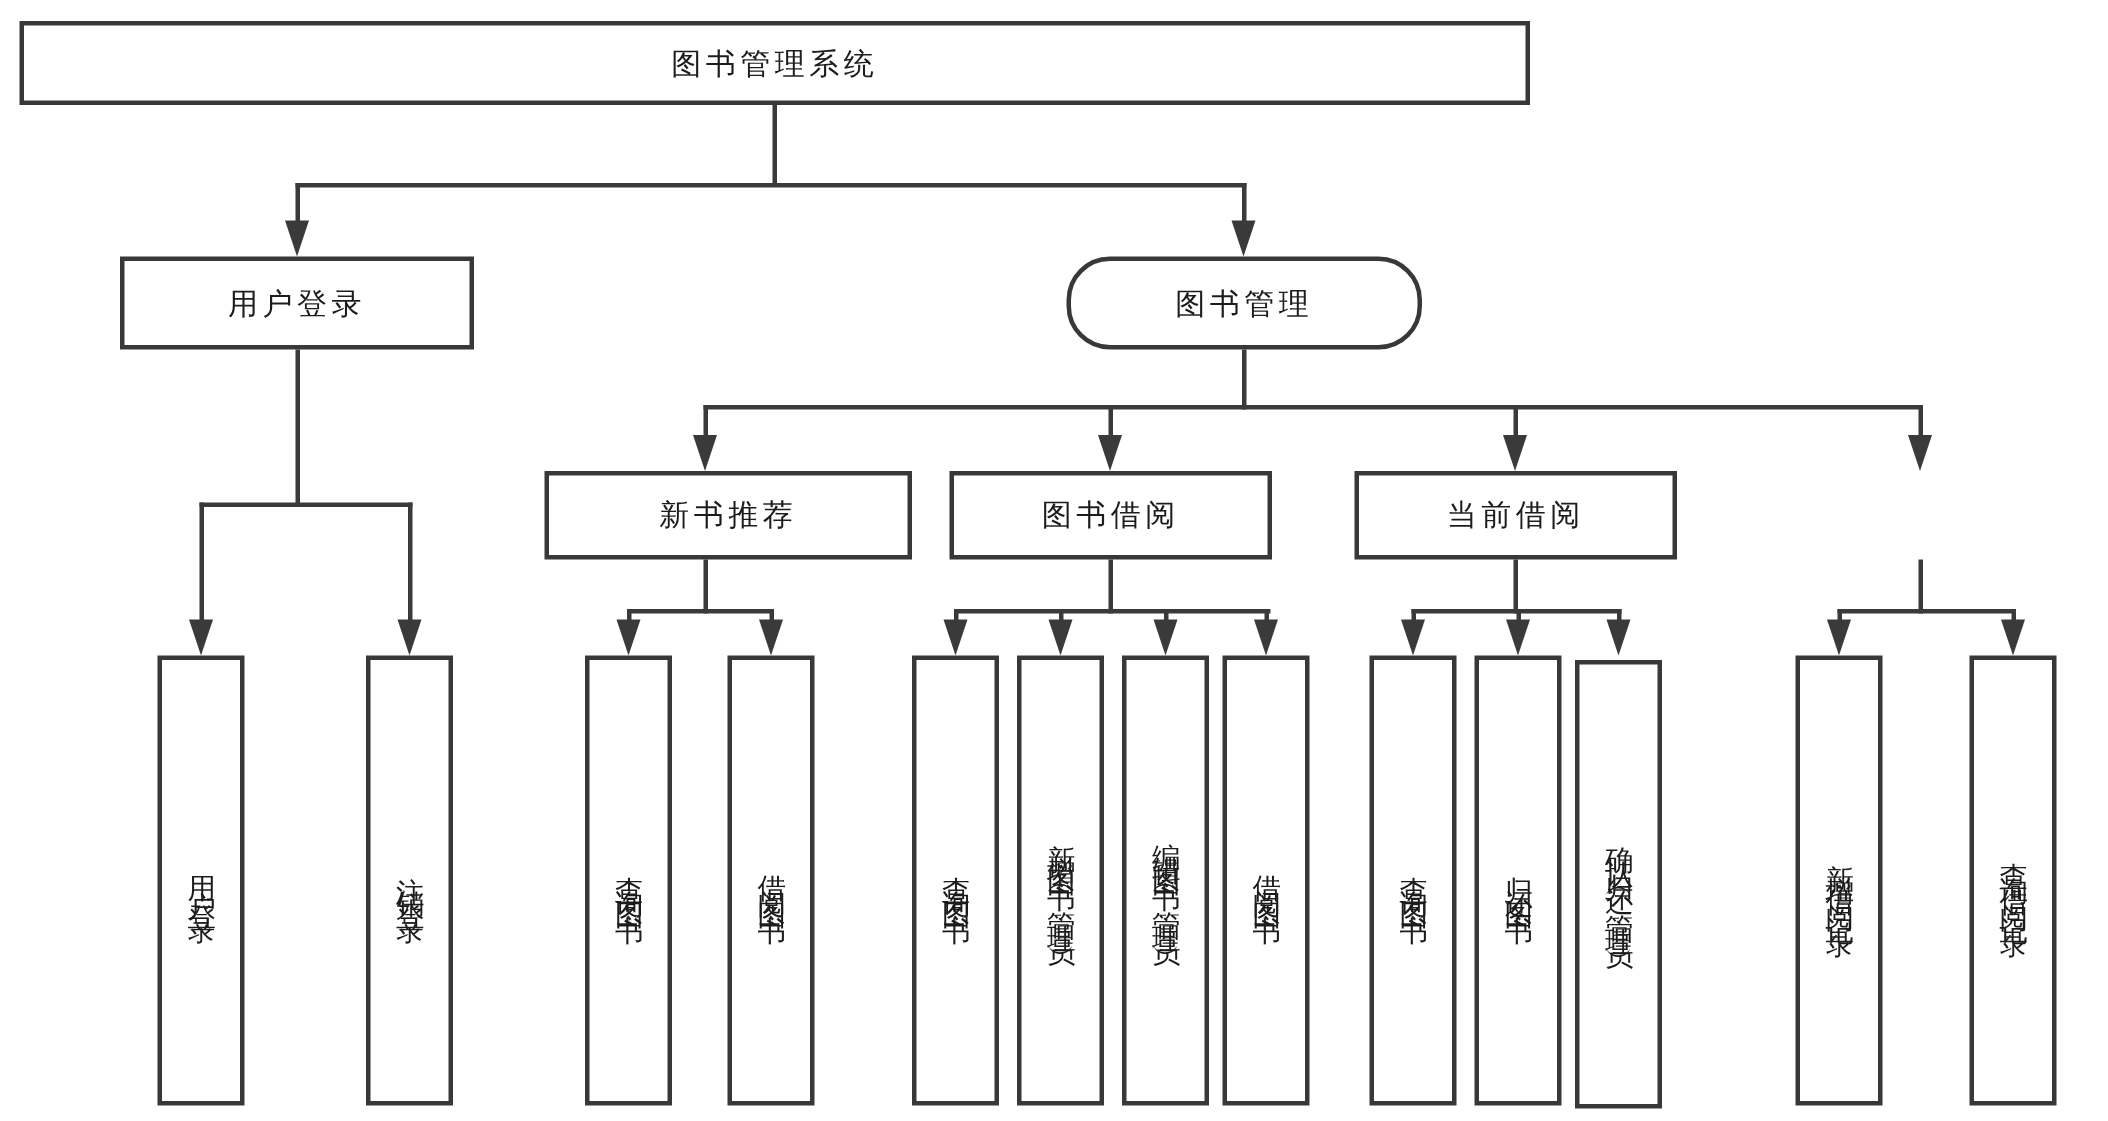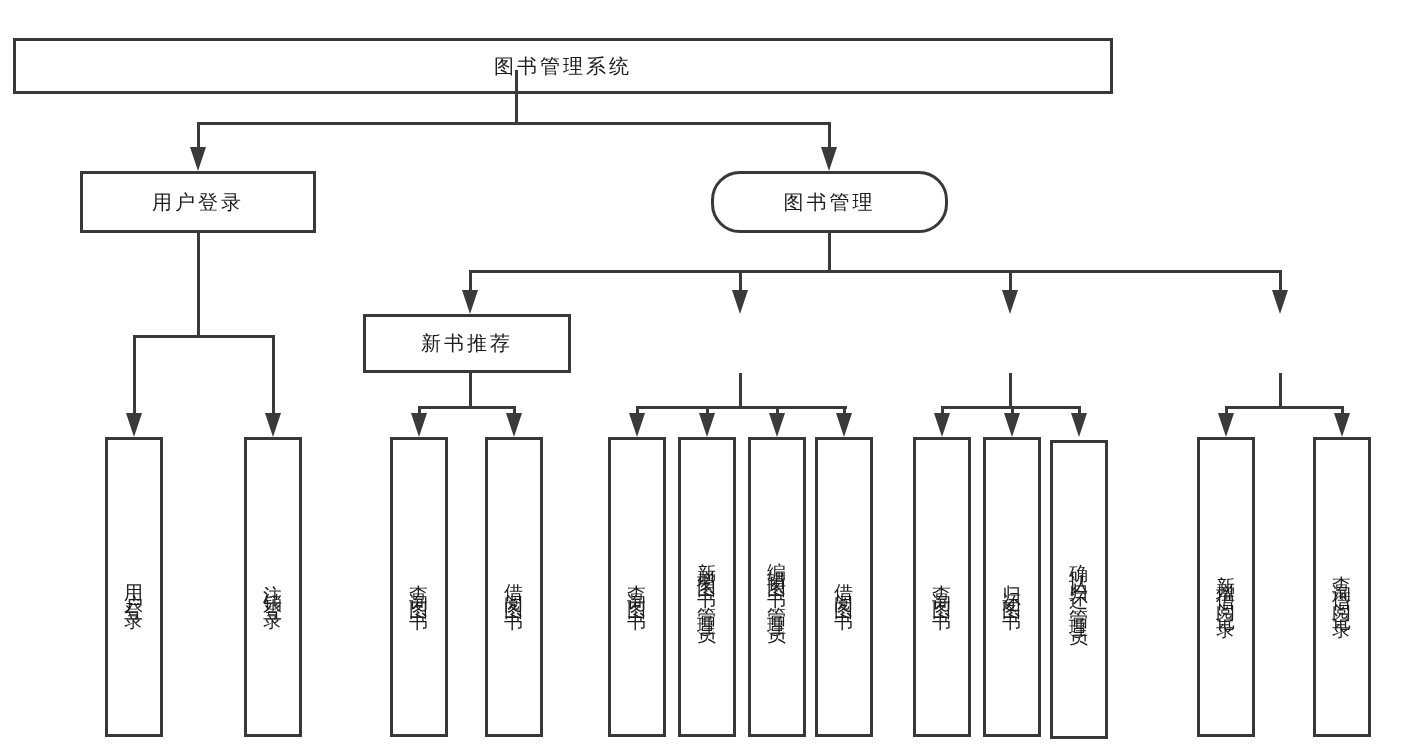--- a/index.html
+++ b/index.html
@@ -29,21 +29,21 @@
   .watermark {
     position:absolute; right:5px; bottom:5px; z-index:5;
     font-size:21px; color:#b9b9b9; letter-spacing:1px; white-space:nowrap;
   }
 </style>
 </head>
 <body>
 
 <div class="canvas">
 
-  <div class="box h" style="left:13px; top:14px; width:1100px; height:56px;margin-top:24px;">
+  <div class="box h" style="left:13px; top:14px; width:1007px; height:56px;">
     <span>图书管理系统</span>
   </div>
 
   <div class="vl" style="left:515px; top:70px; height:54px;"></div>
   <div class="hl" style="left:197px; top:122px; width:634px;"></div>
   <div class="vl" style="left:197px; top:122px; height:28px;"></div>
   <div class="ar" style="left:190px; top:147px;"></div>
   <div class="vl" style="left:828px; top:122px; height:28px;"></div>
   <div class="ar" style="left:821px; top:147px;"></div>
 
@@ -65,22 +65,28 @@
   <div class="hl" style="left:469px; top:270px; width:813px;"></div>
   <div class="vl" style="left:469px; top:270px; height:22px;"></div>
   <div class="ar" style="left:462px; top:290px;"></div>
   <div class="vl" style="left:739px; top:270px; height:22px;"></div>
   <div class="ar" style="left:732px; top:290px;"></div>
   <div class="vl" style="left:1009px; top:270px; height:22px;"></div>
   <div class="ar" style="left:1002px; top:290px;"></div>
   <div class="vl" style="left:1279px; top:270px; height:22px;"></div>
   <div class="ar" style="left:1272px; top:290px;"></div>
 
-  <div class="box h" style="left:363px; top:314px; width:208px; height:59px;">
+  <div class="box h" style="left:363px; top:314px; width:245px; height:59px;">
     <span>新书推荐</span>
+  </div>
+  <div class="box h" style="left:633px; top:314px; width:215px; height:59px;">
+    <span>图书借阅</span>
+  </div>
+  <div class="box h" style="left:903px; top:314px; width:215px; height:59px;">
+    <span>当前借阅</span>
   </div>
 
   <div class="vl" style="left:469px; top:373px; height:36px;"></div>
   <div class="hl" style="left:418px; top:406px; width:98px;"></div>
   <div class="vl" style="left:418px; top:406px; height:10px;"></div>
   <div class="ar" style="left:411px; top:413px;"></div>
   <div class="vl" style="left:513px; top:406px; height:10px;"></div>
   <div class="ar" style="left:506px; top:413px;"></div>
 
   <div class="vl" style="left:739px; top:373px; height:36px;"></div>

